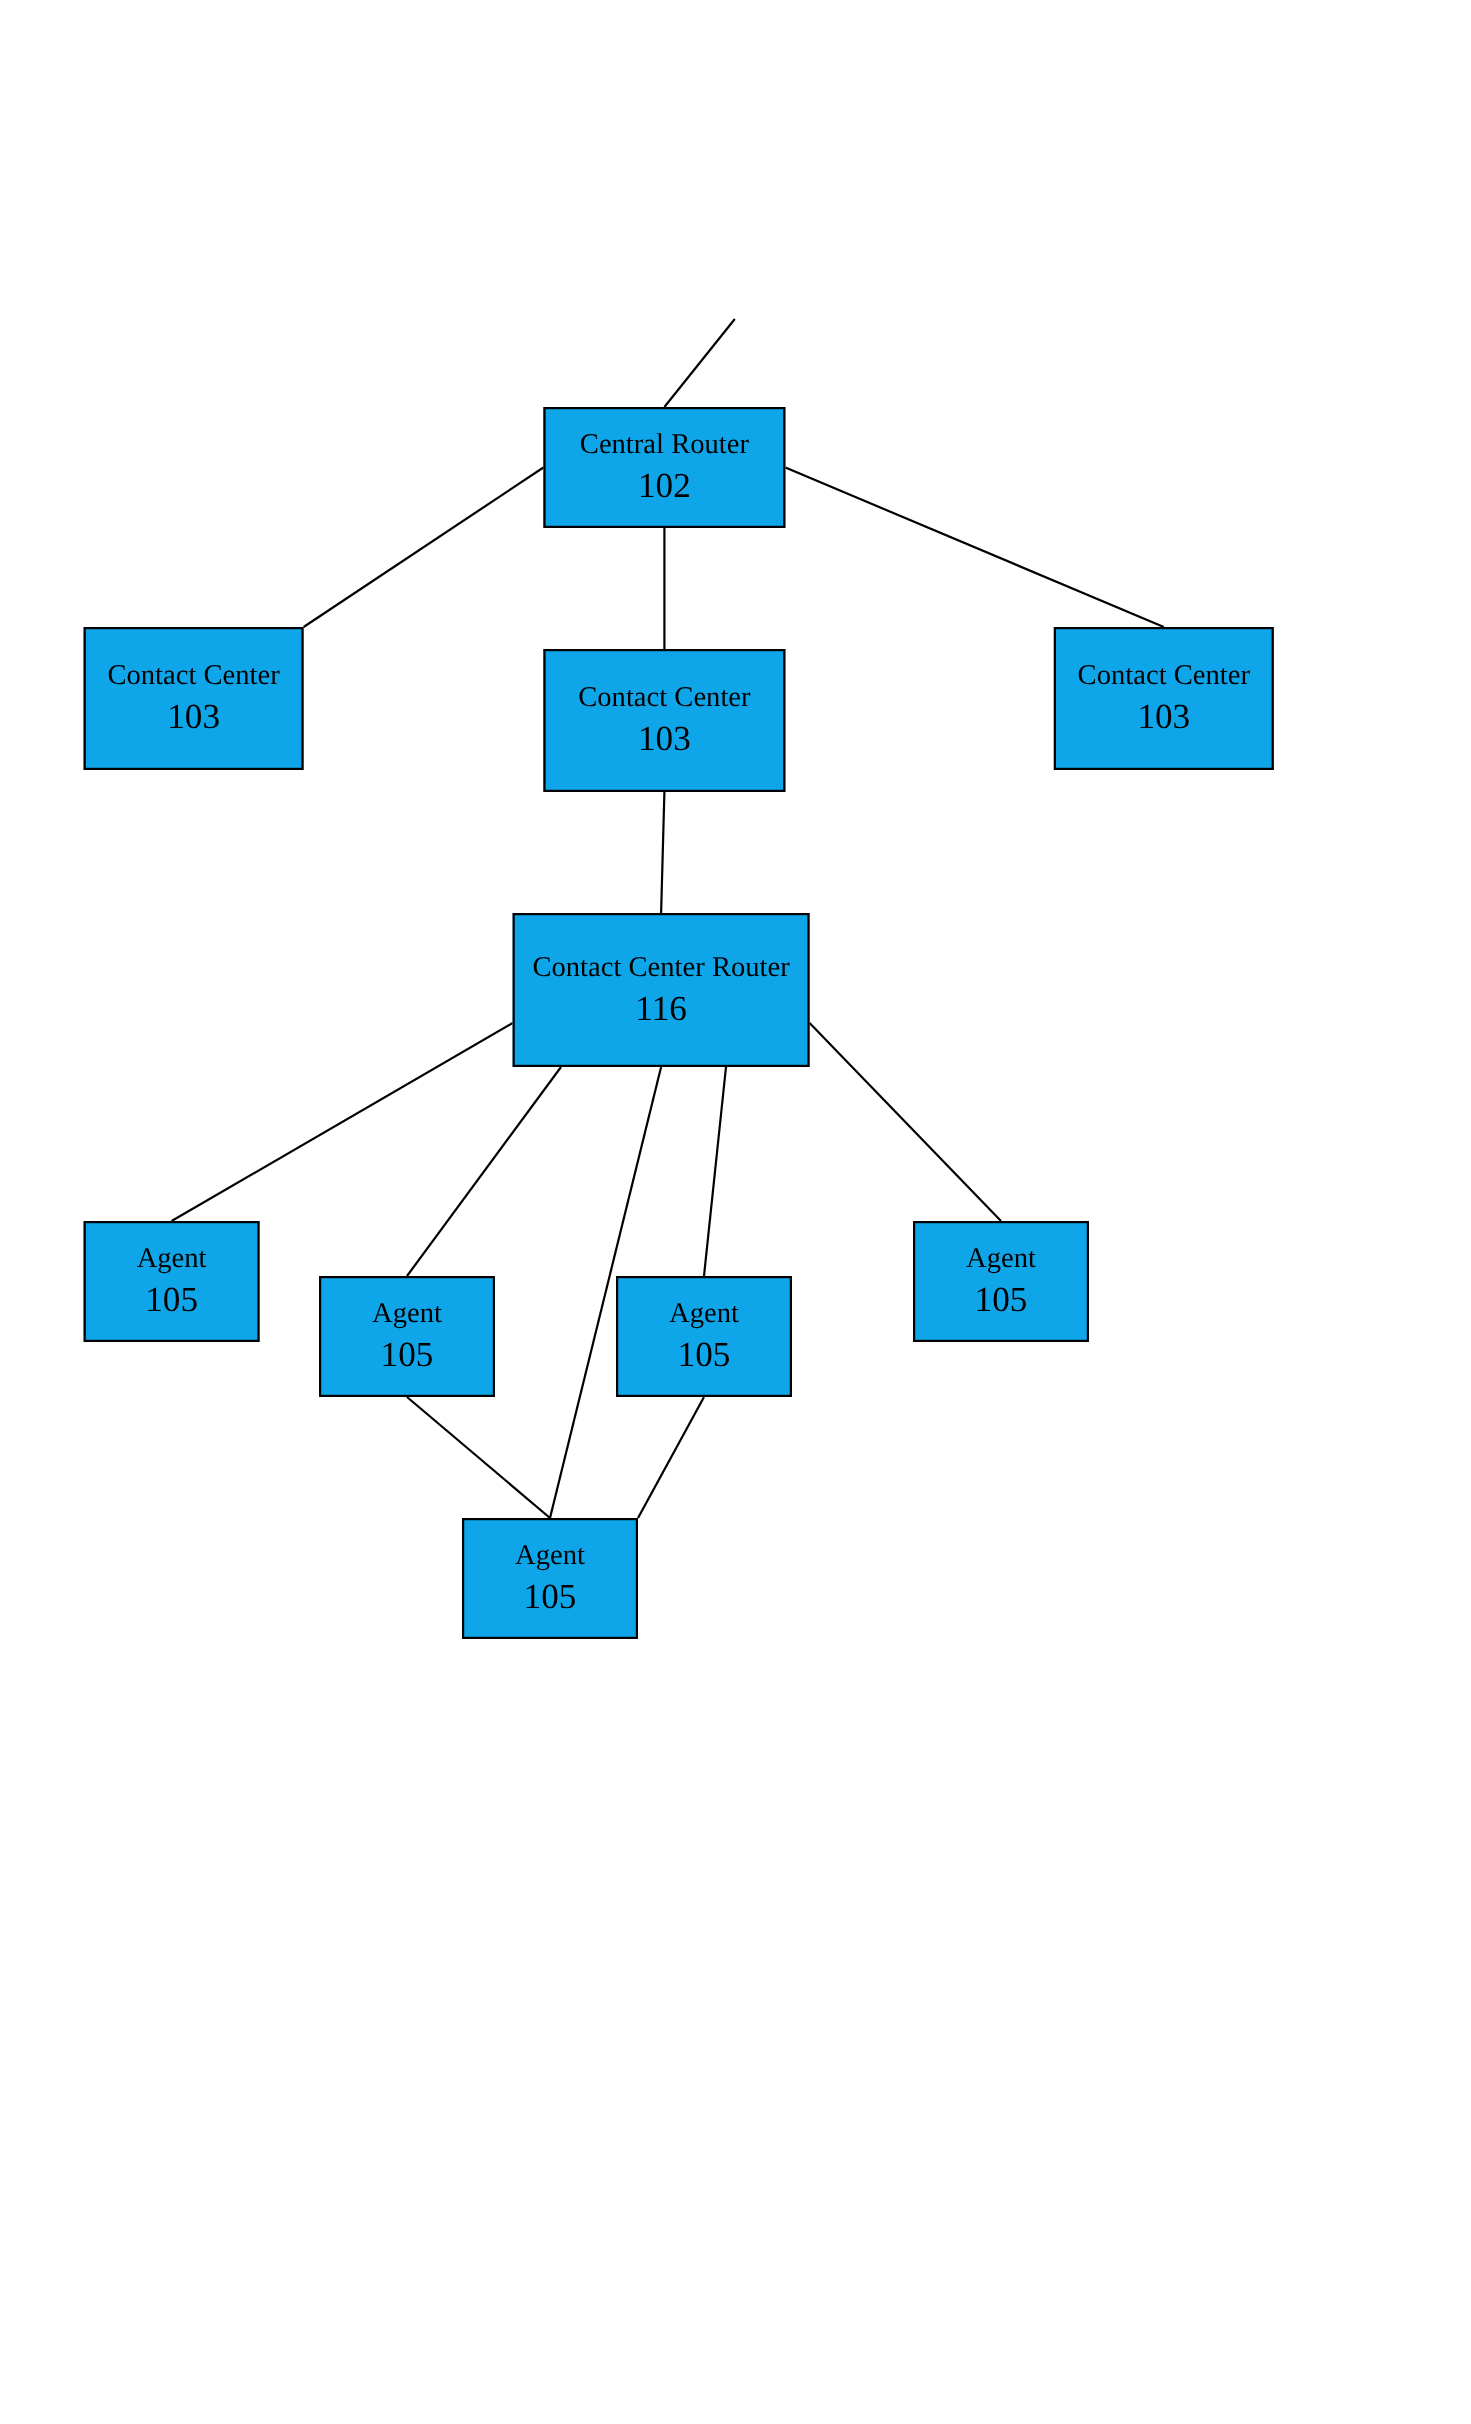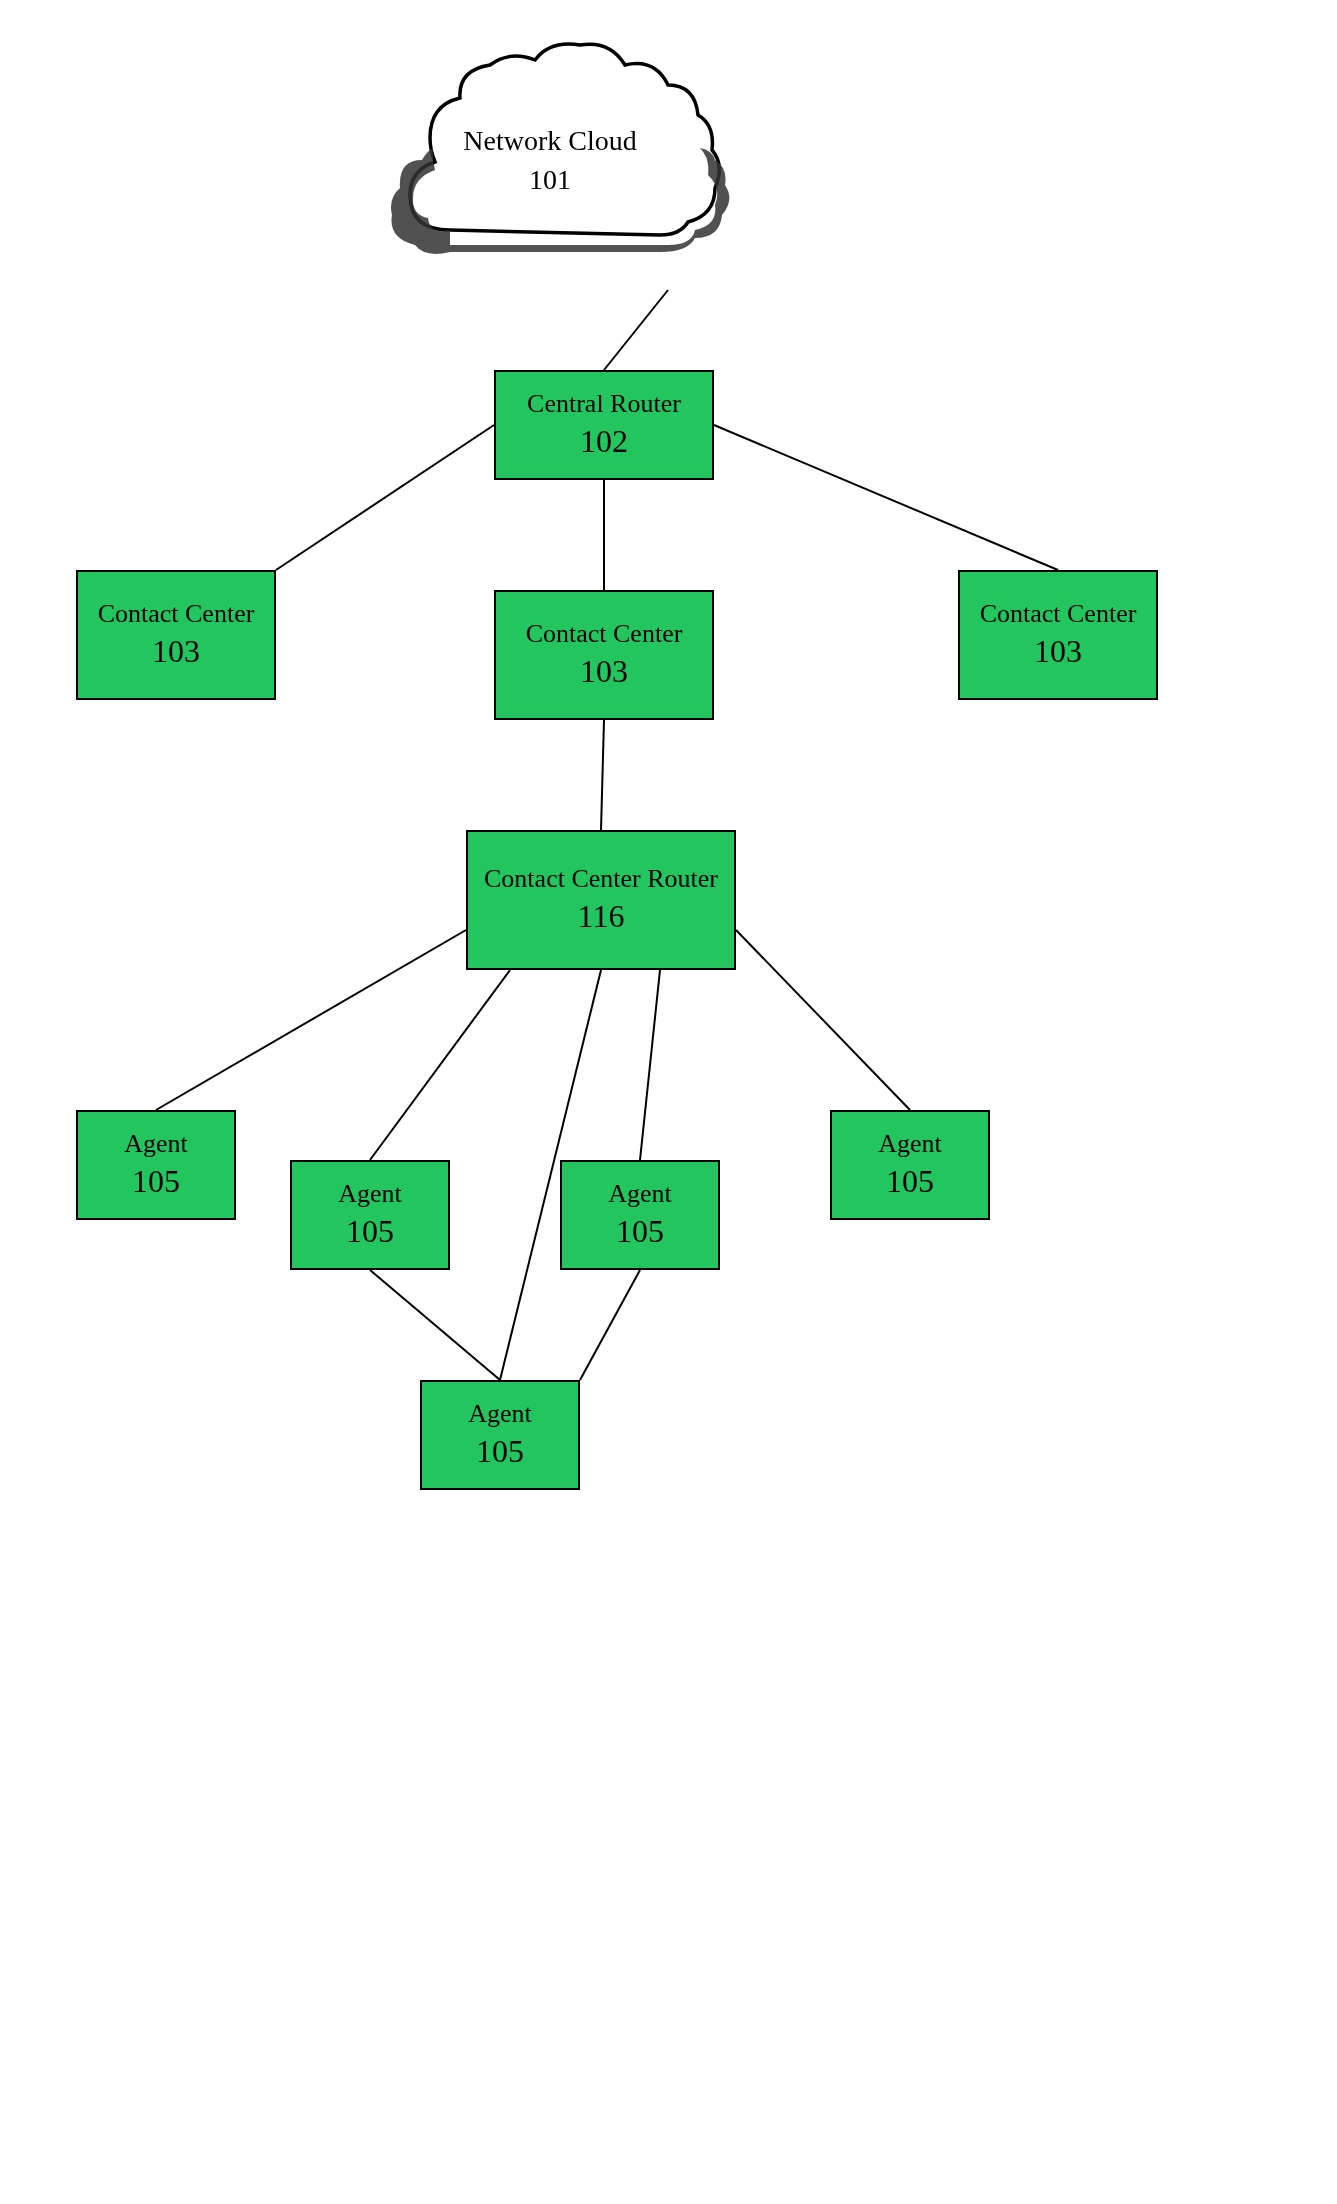--- a/index.html
+++ b/index.html
@@ -12,21 +12,21 @@
       overflow-x: hidden;
     }
     .diagram {
       position: relative;
       width: 1337px;
       height: 2204px;
     }
     .node-box {
       position: absolute;
       border: 2px solid #000;
-      background: #22c55e;
+      background: #0ea5e9;
       display: flex;
       flex-direction: column;
       align-items: center;
       justify-content: center;
       text-align: center;
       font-size: 26px;
       line-height: 1.3;
     }
     .node-label {
       font-size: 26px;
@@ -92,71 +92,20 @@
 
     <line x1="736" y1="930" x2="910" y2="1110"></line>
 
     <line x1="370" y1="1270" x2="500" y2="1380"></line>
 
     <line x1="640" y1="1270" x2="580" y2="1380"></line>
 
     <line x1="601" y1="970" x2="500" y2="1380"></line>
   </svg>
 
-  <div class="cloud-container" style="left:370px; top:30px; width:360px; height:260px;">
-    <svg class="cloud-svg" viewBox="0 0 360 260" width="360" height="260">
-
-      <path d="
-        M 80,200
-        Q 40,200 40,165
-        Q 40,140 65,132
-        Q 60,120 60,108
-        Q 60,75 90,68
-        Q 88,40 120,35
-        Q 140,20 165,30
-        Q 180,10 210,15
-        Q 240,10 255,35
-        Q 285,28 298,55
-        Q 325,55 328,85
-        Q 345,95 342,120
-        Q 355,135 345,158
-        Q 345,185 318,192
-        Q 310,205 290,205
-        Z
-      " fill="white" stroke="black" stroke-width="3.5"></path>
-
-      <path d="
-        M 80,200
-        Q 60,205 58,188
-        Q 42,185 43,168
-        Q 43,148 65,140
-        Q 62,128 63,118
-        Q 58,120 52,130
-        Q 28,130 30,158
-        Q 18,168 22,185
-        Q 18,208 45,215
-        Q 55,228 80,222
-        L 290,222
-        Q 318,222 325,208
-        Q 350,208 352,185
-        Q 365,170 355,155
-        Q 358,138 345,130
-        Q 342,120 330,118
-        Q 340,128 338,145
-        Q 352,158 345,175
-        Q 348,195 325,200
-        Q 322,215 298,215
-        L 80,215
-      " fill="#333" stroke="none" opacity="0.85"></path>
-    </svg>
-    <div class="cloud-text">
-      <span>Network Cloud</span><br>
-      <span>101</span>
-    </div>
-  </div>
 
   <div class="node-box" style="left:494px; top:370px; width:220px; height:110px;">
     <span class="node-label">Central Router</span>
     <span class="node-number">102</span>
   </div>
 
   <div class="node-box" style="left:76px; top:570px; width:200px; height:130px;">
     <span class="node-label">Contact Center</span>
     <span class="node-number">103</span>
   </div>

